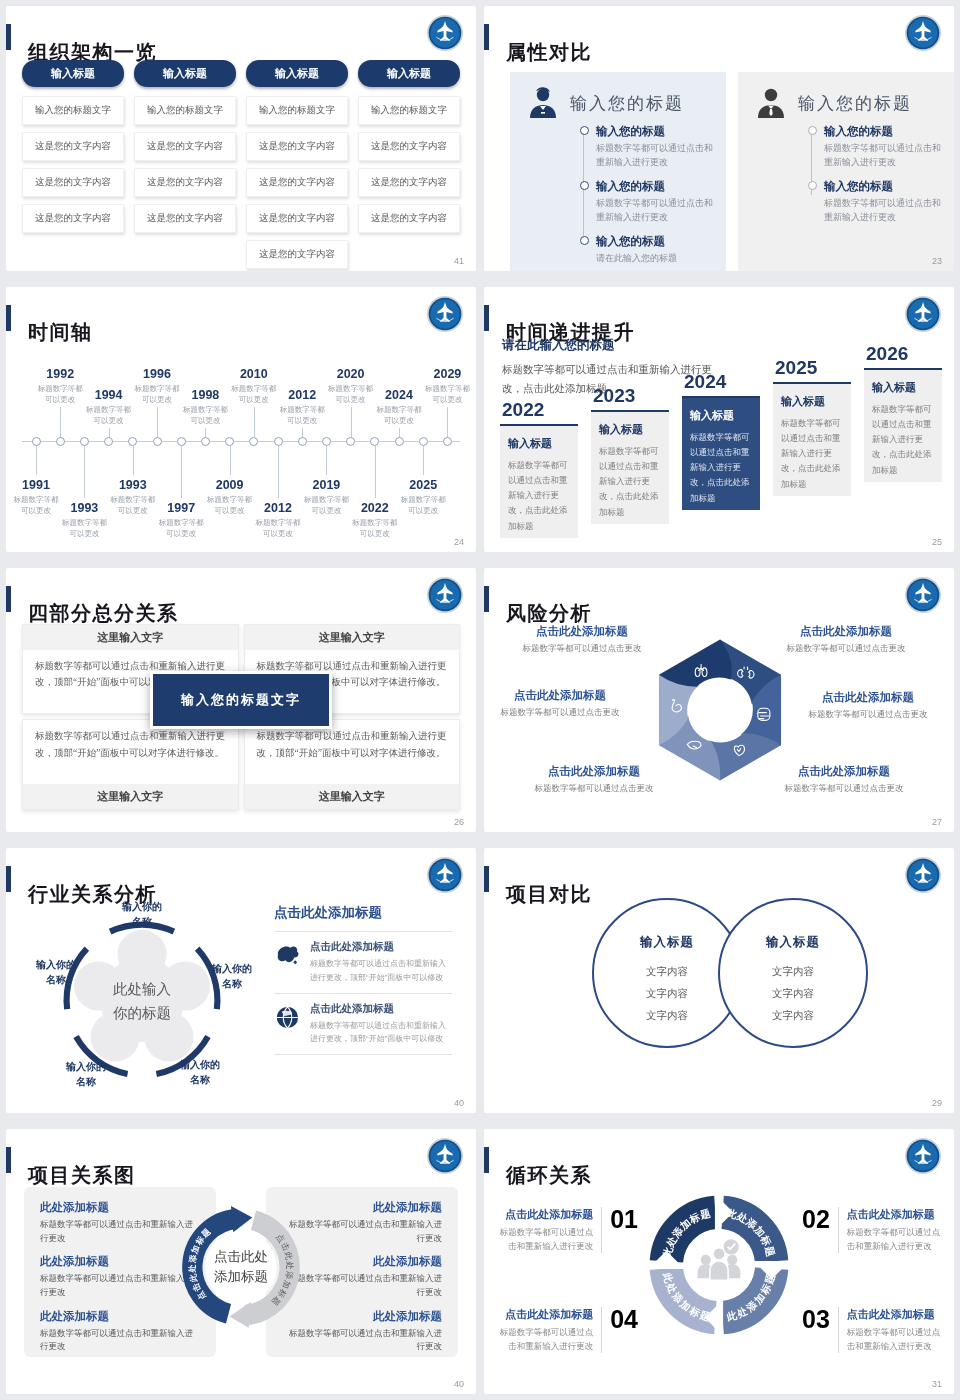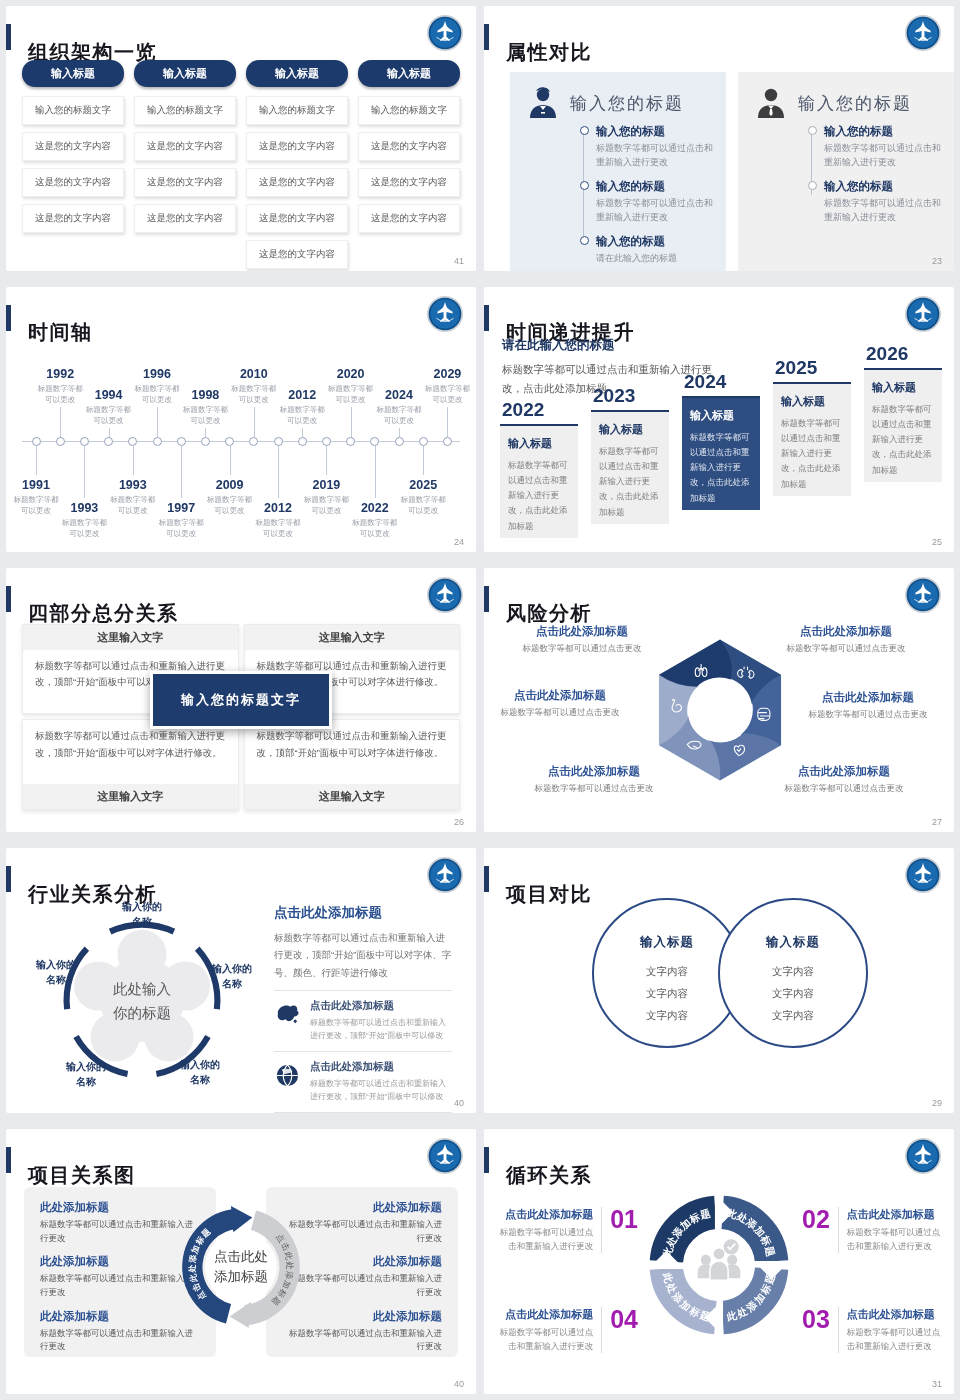--- a/index.html
+++ b/index.html
@@ -63,21 +63,21 @@
   .step-year{font-size:19px;font-weight:700;color:#1f3864;margin:0 0 3px 2px;}
   .step-rule{height:2px;background:#1f3864;}
   .step-box{background:#efeff0;padding:10px 8px;height:92px;}
   .step-box-t{font-size:11px;font-weight:700;color:#1f3864;margin-bottom:7px;}
   .step-box-b{font-size:8.5px;color:#7f7f7f;line-height:1.8;}
   .m-dark .step-box{background:#2e4d80;}
   .m-dark .step-box-t{color:#fff;}
   .m-dark .step-box-b{color:#dfe5ef;}
 
   
-  .quad{position:absolute;left:16px;right:16px;top:56px;bottom:22px;display:grid;grid-template-columns:1fr 1fr;grid-template-rows:1fr 1fr;gap:5px;}
+  .quad{position:absolute;left:16px;right:16px;top:56px;bottom:22px;display:grid;grid-template-columns:1fr 1fr;grid-template-rows:1fr 1fr;gap:5px;font-family:Liberation Serif, serif;}
   .qcard{background:#fff;border:1px solid #ececec;box-shadow:0 2px 4px rgba(0,0,0,.1);display:flex;flex-direction:column;}
   .qbar{background:#f2f2f3;text-align:center;font-size:11px;font-weight:700;color:#404040;padding:5px 0;}
   .qbody{padding:8px 12px;font-size:9.5px;color:#595959;line-height:1.7;flex:1;}
   .m-bar-bottom .qbar{order:2;}
   .m-bar-bottom .qbody{order:1;}
   .qcenter{position:absolute;left:50%;top:50%;transform:translate(-50%,-50%);background:#1f3c6e;color:#fff;font-size:13px;font-weight:700;padding:17px 28px;border:3px solid #fff;box-shadow:0 3px 9px rgba(0,0,0,.35);letter-spacing:2px;white-space:nowrap;}
 
   
   .wheel{position:absolute;left:150px;top:56px;width:172px;height:172px;}
   .risk-lab{position:absolute;width:132px;text-align:center;}
@@ -128,21 +128,21 @@
   .cyc{position:absolute;left:157px;top:60px;width:156px;height:156px;}
   .cyc-center{position:absolute;left:50%;top:50%;transform:translate(-50%,-50%);font-size:13.5px;color:#404040;text-align:center;line-height:1.5;white-space:pre-line;}
 
   
   .cyc4{position:absolute;left:159px;top:60px;width:152px;height:152px;}
   .c4-item{position:absolute;display:flex;gap:8px;align-items:flex-start;}
   .c4-item.m-tl{left:8px;top:78px;width:146px;justify-content:flex-end;}
   .c4-item.m-bl{left:8px;top:178px;width:146px;justify-content:flex-end;}
   .c4-item.m-tr{left:318px;top:78px;width:146px;}
   .c4-item.m-br{left:318px;top:178px;width:146px;}
-  .c4-num{font-size:25px;font-weight:700;color:#a21caf;line-height:1;}
+  .c4-num{font-size:25px;font-weight:700;color:#000000;line-height:1;}
   .c4-div{width:1px;background:#d9d9d9;align-self:stretch;}
   .c4-lab{width:104px;}
   .m-tl .c4-lab,.m-bl .c4-lab{text-align:right;}
   .c4-t{font-size:11px;font-weight:700;color:#2e5394;margin-bottom:3px;}
   .c4-b{font-size:8.5px;color:#8a8a8a;line-height:1.65;}
 </style>
 </head>
 <body>
 
 <svg width="0" height="0" style="position:absolute" aria-hidden="true">
@@ -567,21 +567,20 @@
 名称</div><div class="petal-lab m-left" style="--i: 1;">输入你的
 名称</div><div class="petal-lab m-right" style="--i: 2;">输入你的
 名称</div><div class="petal-lab m-bl" style="--i: 3;">输入你的
 名称</div><div class="petal-lab m-br" style="--i: 4;">输入你的
 名称</div></div>
       <div class="flower-center">此处输入
 你的标题</div>
     </div>
     <div class="ind-right">
       <div class="ind-h">点击此处添加标题</div>
-      <div class="ind-b">标题数字等都可以通过点击和重新输入进行更改，顶部“开始”面板中可以对字体、字号、颜色、行距等进行修改</div>
       <div class="ind-div"></div>
       <div class="ind-row">
         <svg class="ind-ic" viewBox="0 0 28 28">
           <path d="M4,11 C6,5 13,3 17,6 C21,3 25,6 24,10 C27,12 25,16 21,16 C20,20 15,23 12,19 C7,22 3,18 4,14 Z M22,19 l2,2 -2,2 -2,-2 Z" fill="#1f3864"></path>
         </svg>
         <div>
           <div class="ind-rt">点击此处添加标题</div>
           <div class="ind-rb">标题数字等都可以通过点击和重新输入进行更改，顶部“开始”面板中可以修改</div>
         </div>
       </div>

